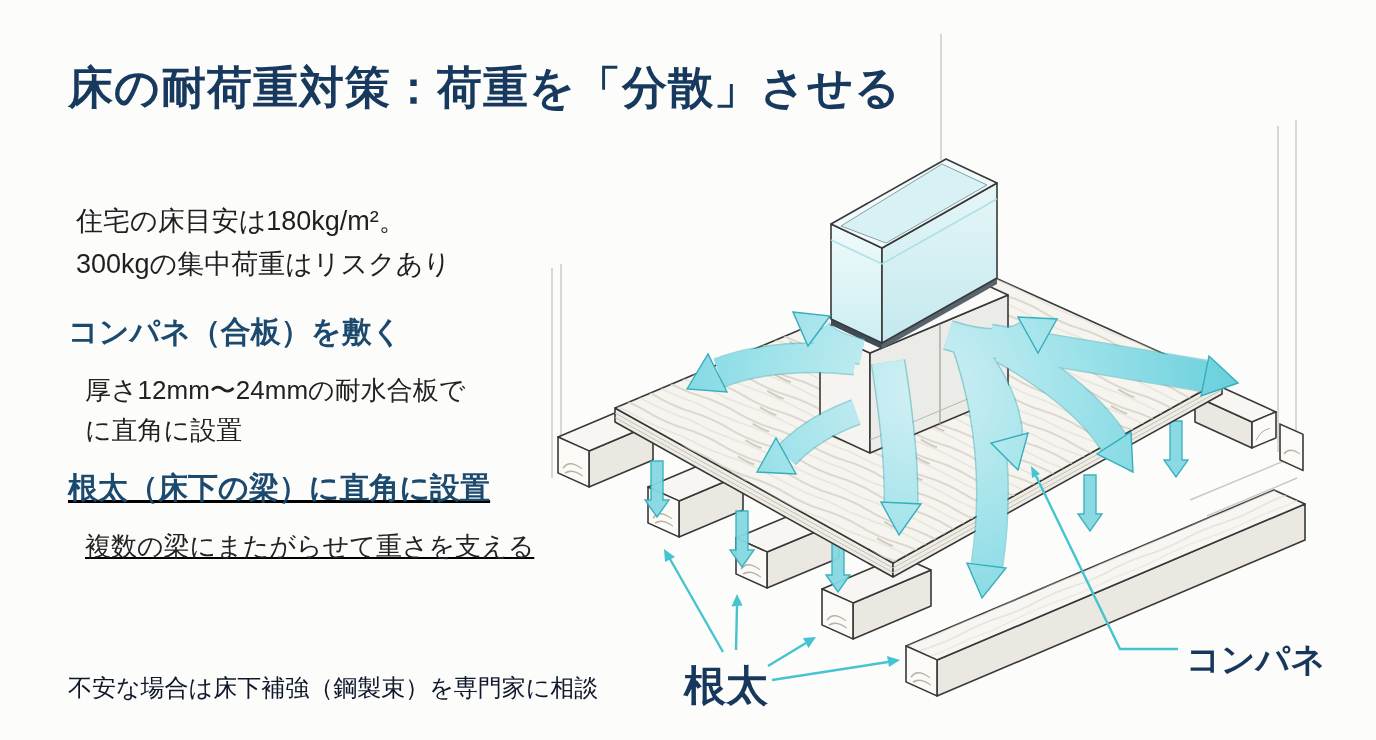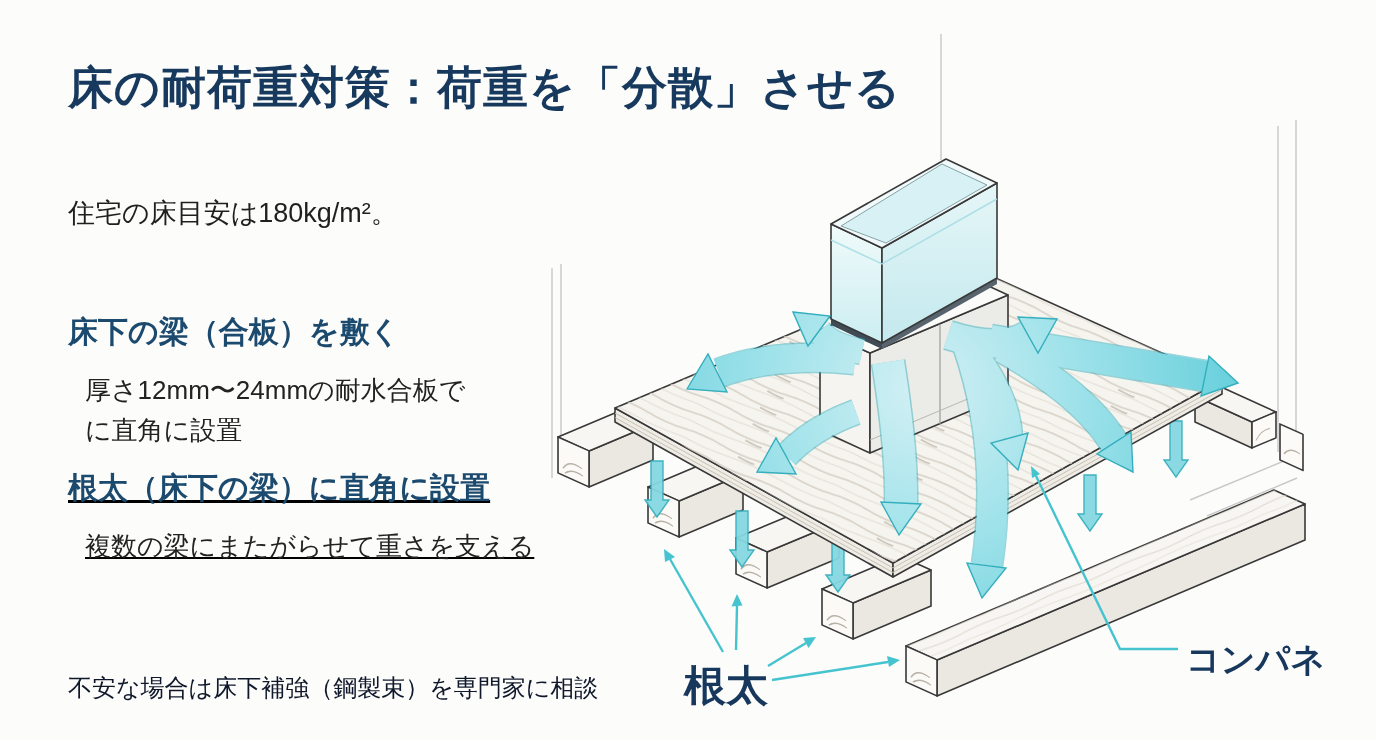--- a/index.html
+++ b/index.html
@@ -1,20 +1,20 @@
 <!DOCTYPE html>
 <html><head>
 <meta charset="utf-8">
 <style>
   html,body{margin:0;padding:0;}
   body{font-family:"Liberation Sans","DejaVu Sans",sans-serif;}
   .canvas{position:relative;width:1376px;height:740px;background:#fcfcfb;overflow:hidden;}
   .page-title{position:absolute;left:68px;top:58px;margin:0;font-size:45px;font-weight:900;
     letter-spacing:1px;color:#17395d;white-space:nowrap;}
-  .intro{position:absolute;left:68px;top:192px;margin:0;font-size:27px;line-height:1.58;color:#1f1f1f;}
+  .intro{position:absolute;left:68px;top:192px;margin:8px;font-size:27px;line-height:1.58;color:#1f1f1f;}
   .section-1{position:absolute;left:68px;top:312px;}
   .section-2{position:absolute;left:68px;top:468px;text-decoration:underline;}
   .section h3{margin:0 0 12px 0;font-size:30px;font-weight:800;color:#1b4a6e;white-space:nowrap;}
   .section p{margin:17px;font-size:26px;line-height:1.55;color:#222;white-space:nowrap;}
   .footnote{position:absolute;left:68px;top:672px;margin:0;font-size:24px;color:#0f172a;white-space:nowrap;}
   .illus{position:absolute;left:0;top:0;width:1376px;height:740px;}
   
   .wood{stroke:#383838;stroke-width:1.6;stroke-linejoin:round;}
   .panel-top{fill:#f6f4ef;}
   .edge{fill:#efece6;}
@@ -31,24 +31,25 @@
 </style>
 </head>
 <body>
 
 <div class="canvas">
 
   <h1 class="page-title">床の耐荷重対策：荷重を「分散」させる</h1>
 
   <p class="intro">
     <span>住宅の床目安は180kg/m²。</span><br>
+    <span>300kgの集中荷重はリスクあり</span>
   </p>
 
   <div class="section section-1">
-    <h3>床下の梁（合板）を敷く</h3>
+    <h3>コンパネ（合板）を敷く</h3>
     <p>
       <span>厚さ12mm〜24mmの耐水合板で</span><br>
       <span>に直角に設置</span>
     </p>
   </div>
 
   <div class="section section-2">
     <h3>根太（床下の梁）に直角に設置</h3>
     <p>
       <span>複数の梁にまたがらせて重さを支える</span>

